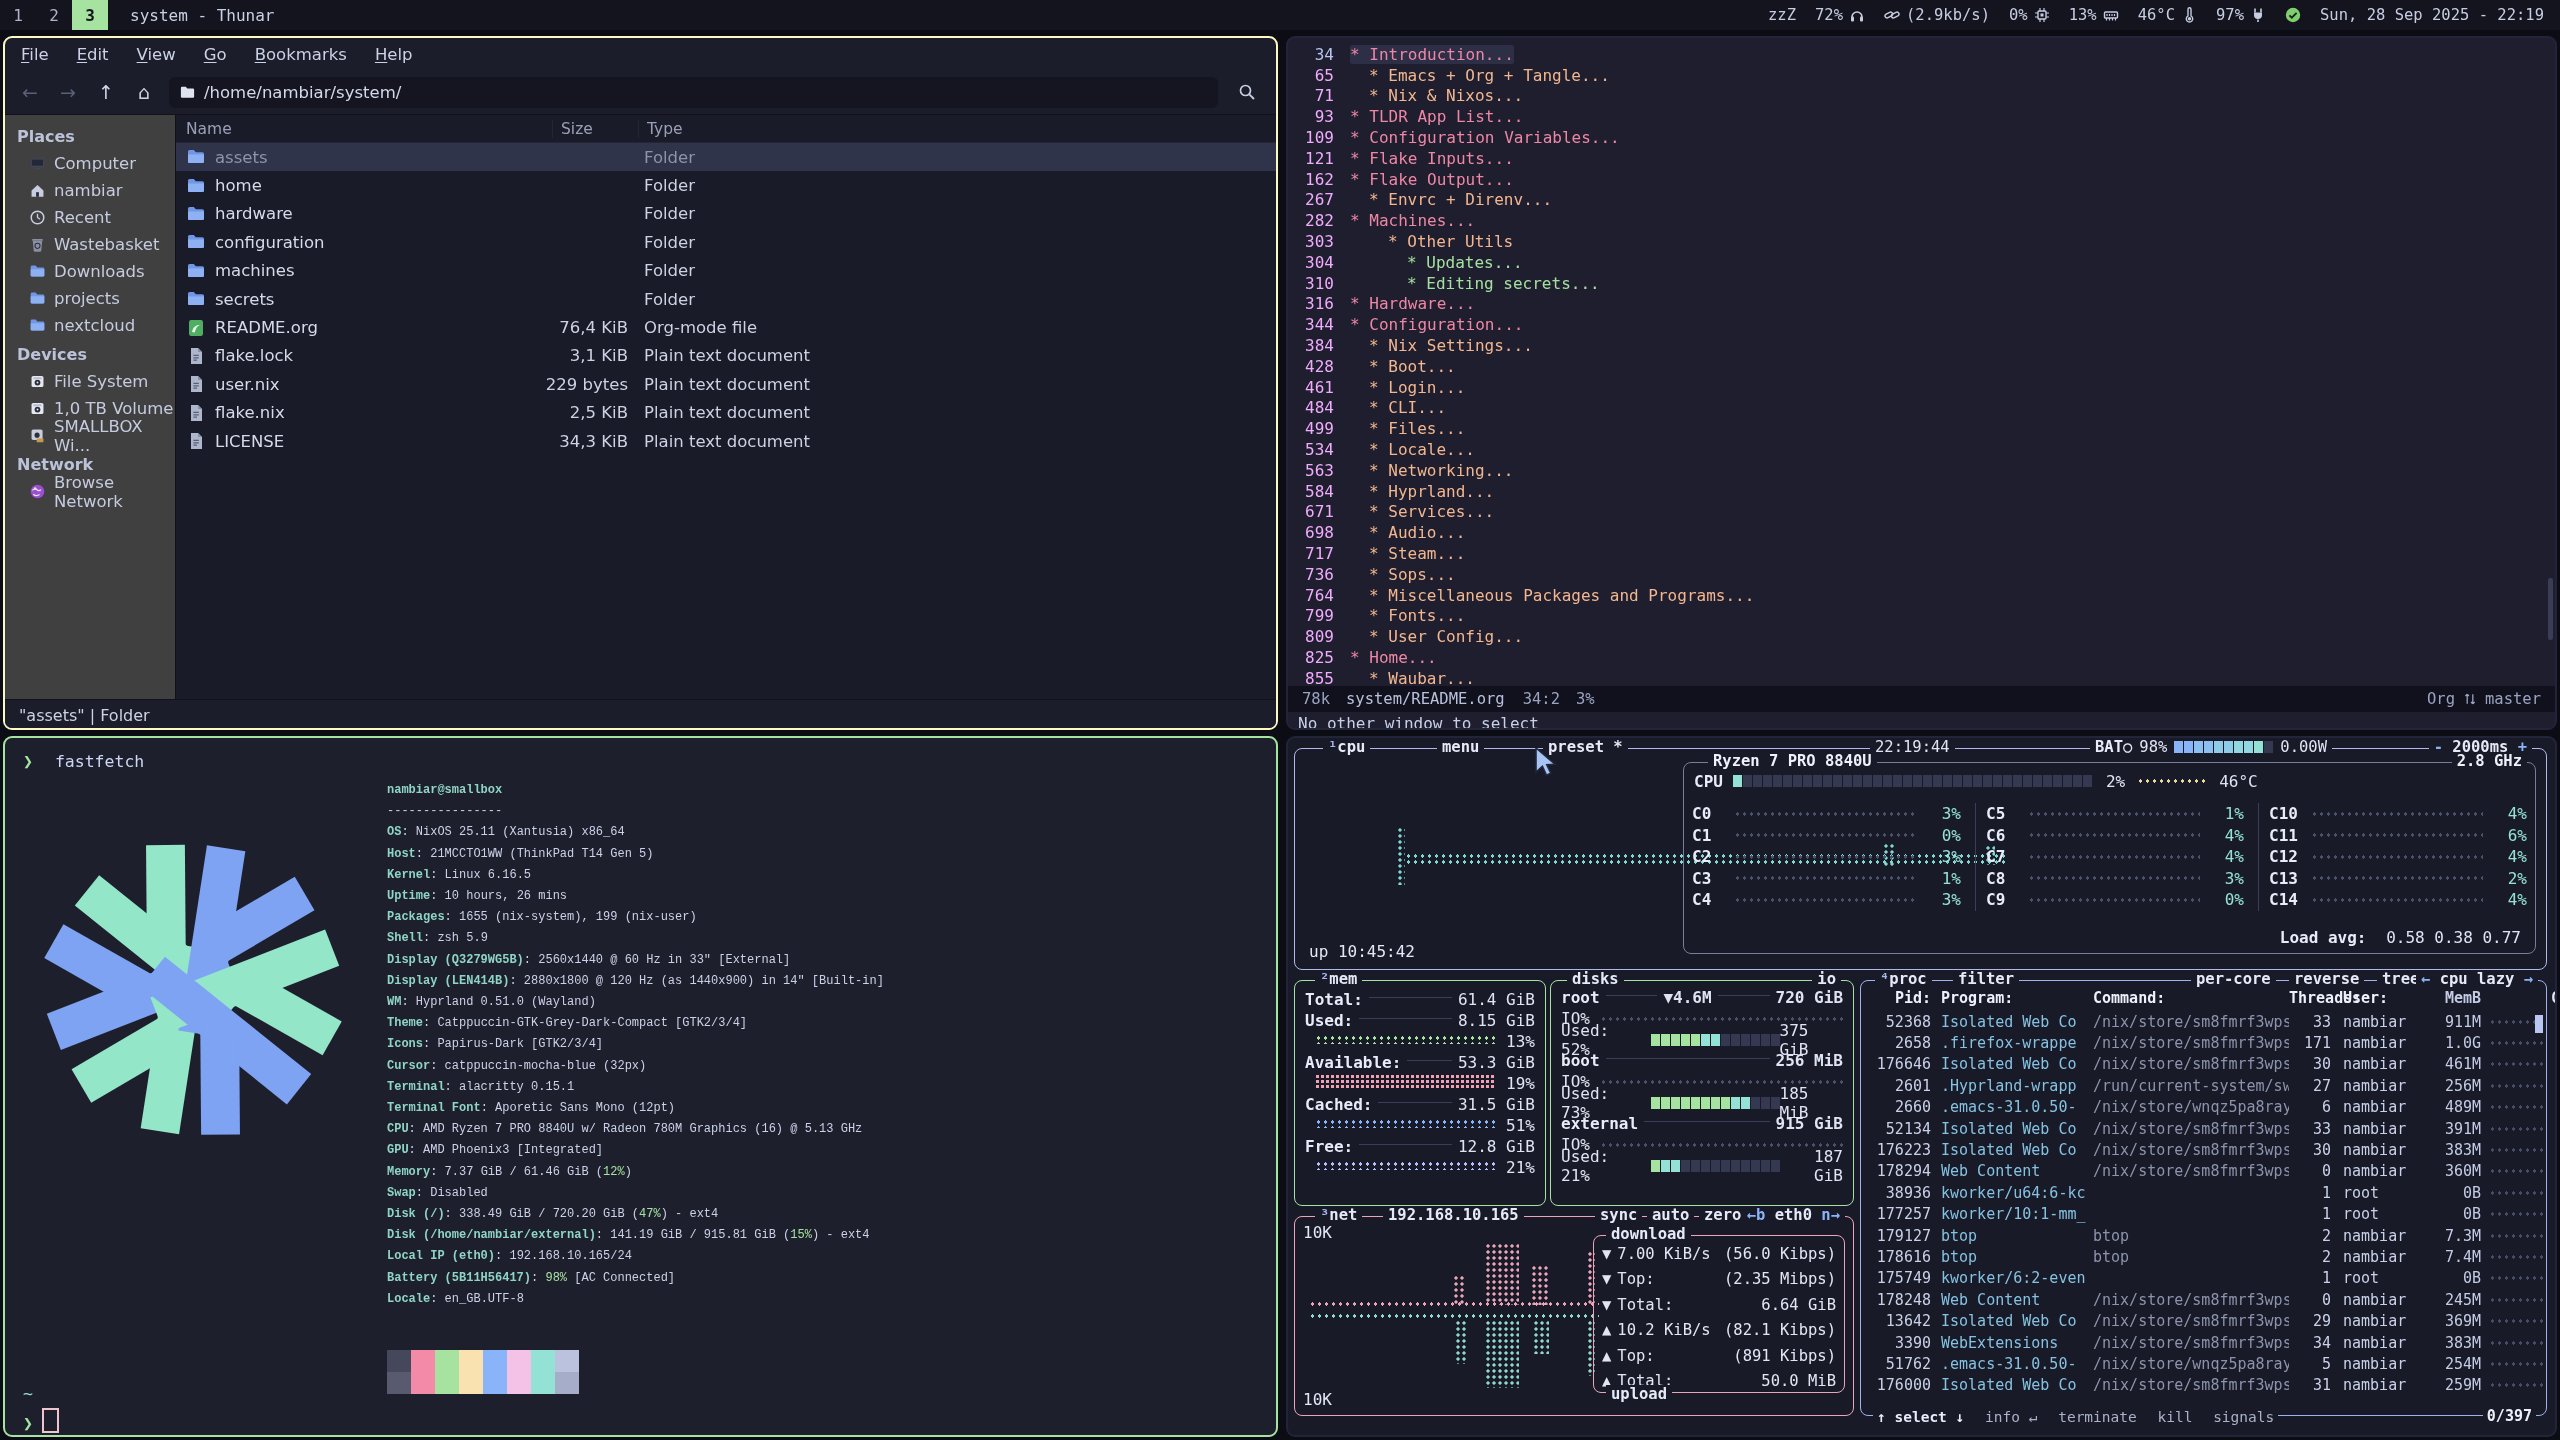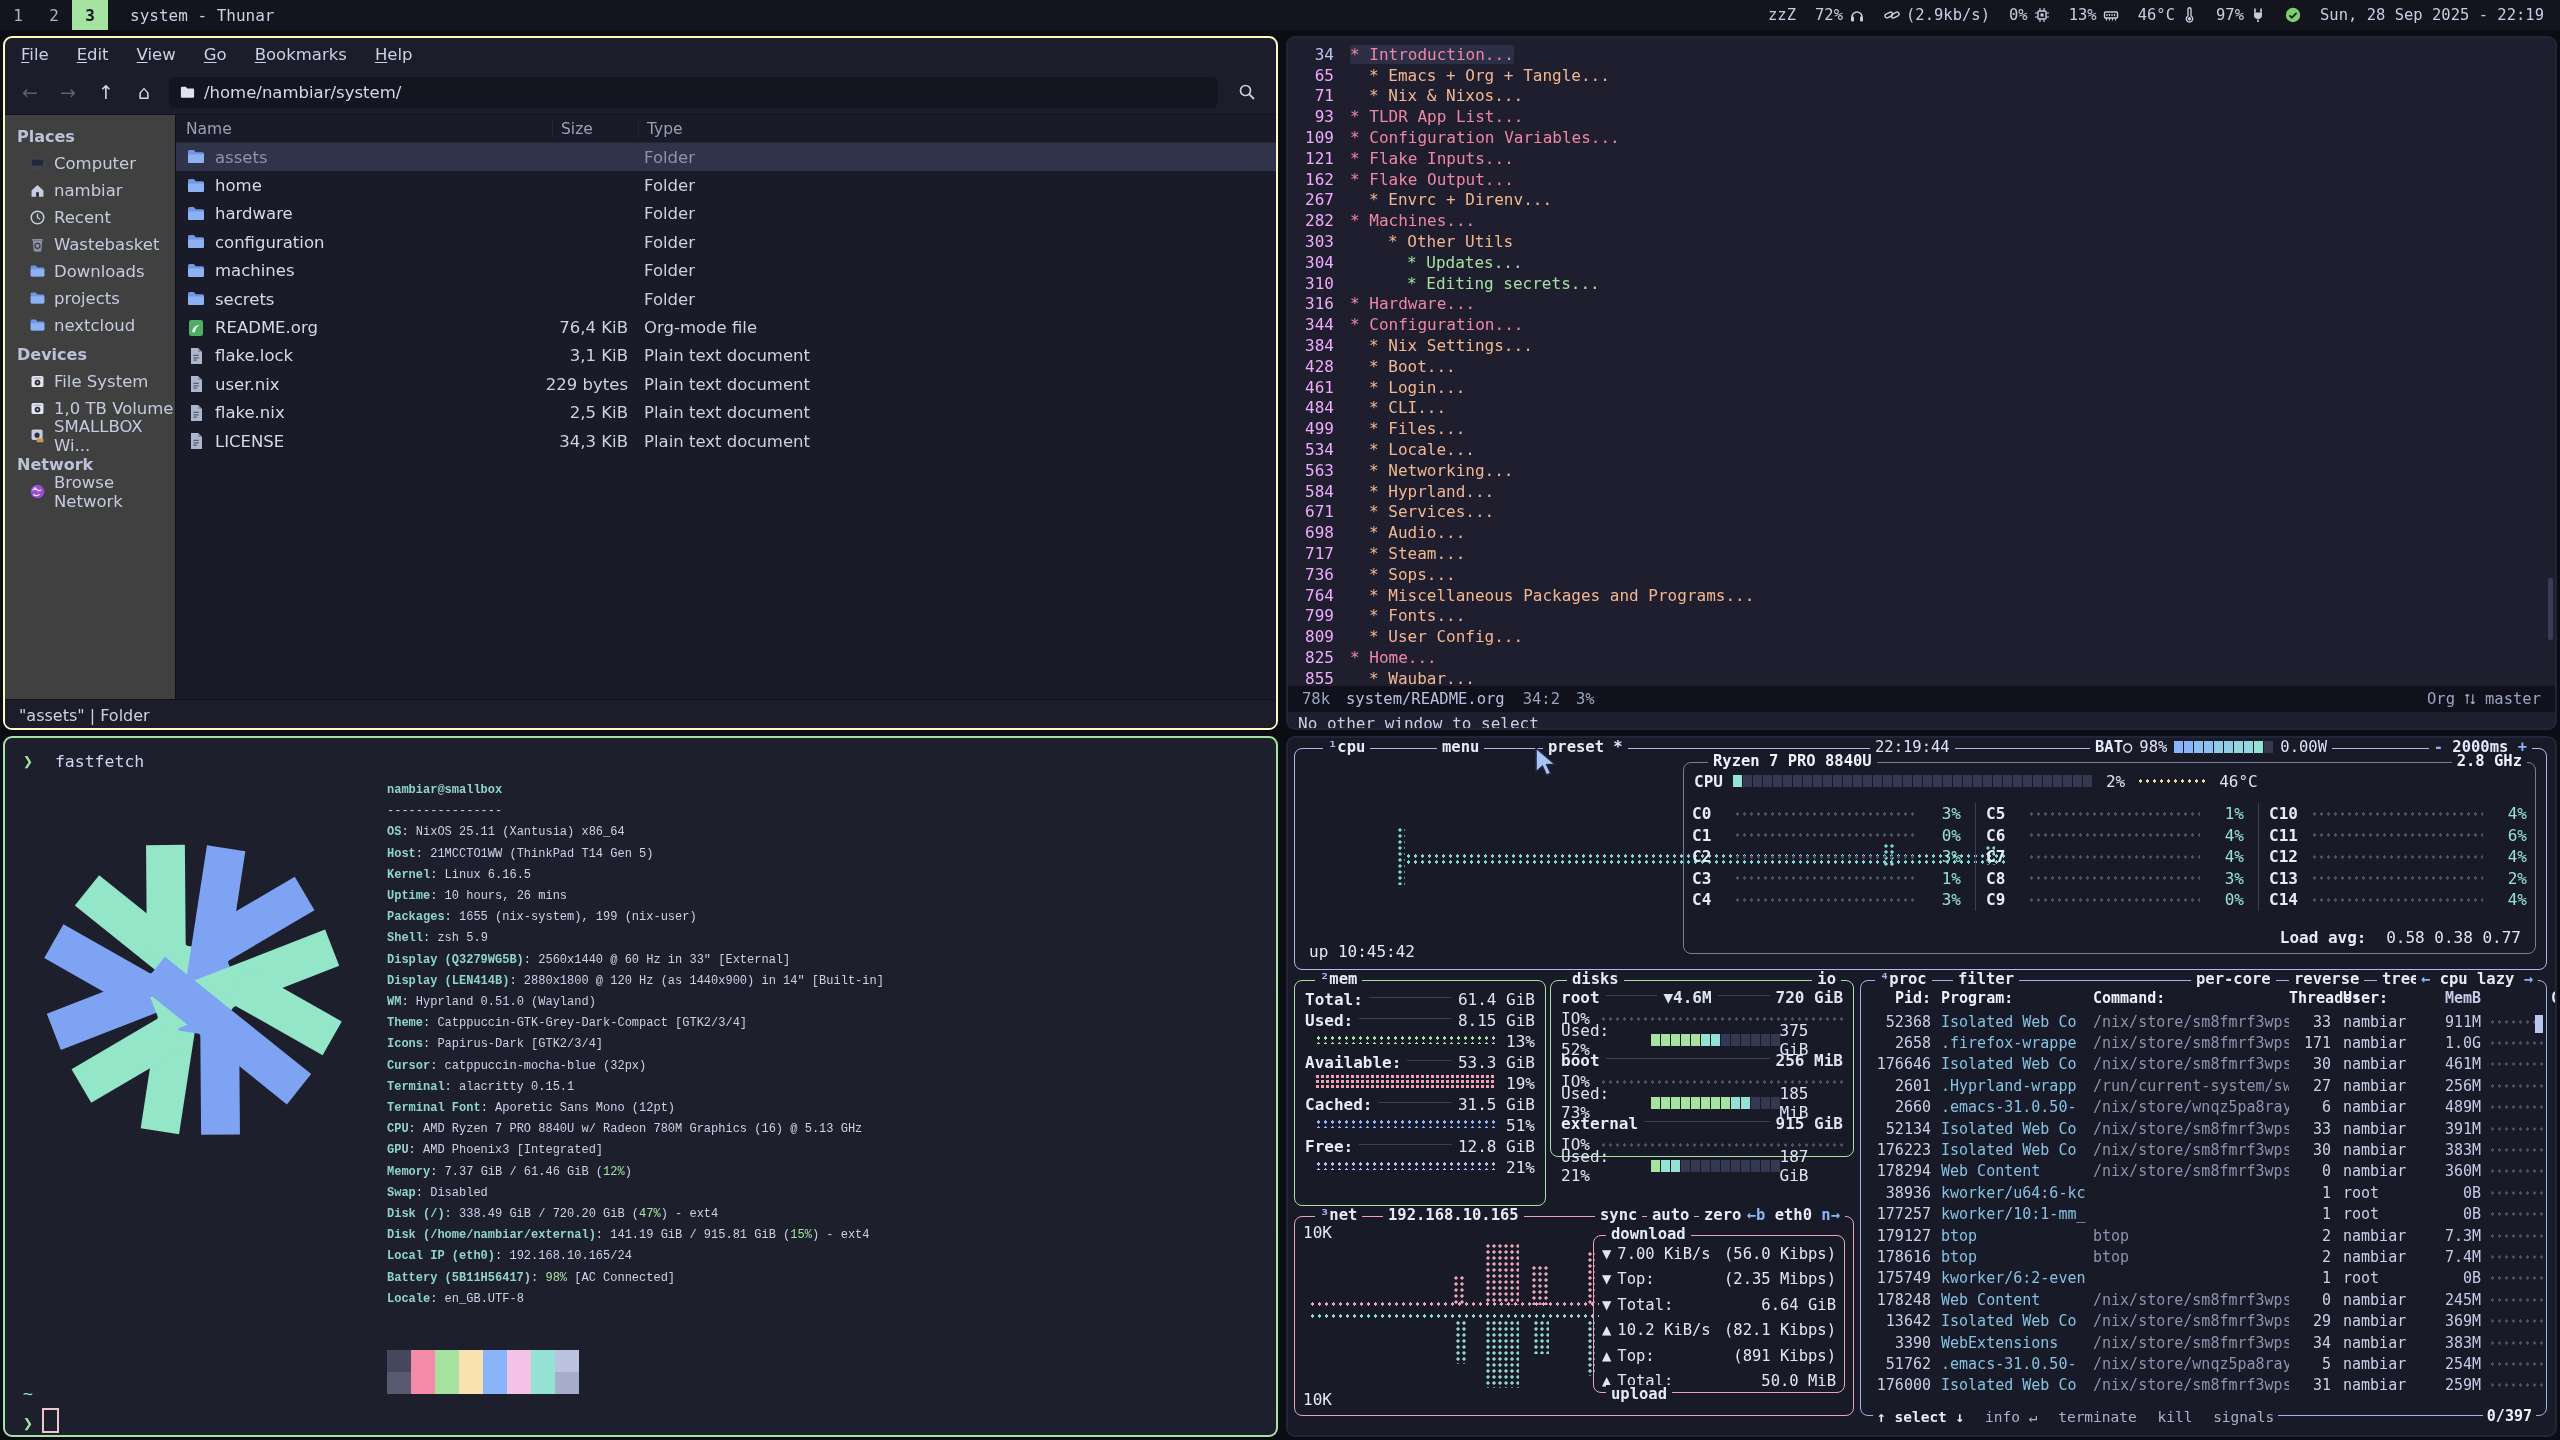--- a/index.html
+++ b/index.html
@@ -973,21 +973,21 @@
             <span class="leader"></span>
             <span class="bval">12.8 GiB</span>
           </div>
           <div class="memrow">
             <span class="dots memgraph" style="--c: #b4befe; flex: 1 1 0%;"></span>
             <span class="bval">21%</span>
           </div>
         </div>
     </div>
 
-    <div class="bbox" style="left:262px;top:242px;width:304px;height:177px;border-color:#a6e3a1;">
+    <div class="bbox" style="left:262px;top:242px;width:304px;height:226px;border-color:#a6e3a1;">
       <span class="btab" style="left:16px;">disks</span>
       <span class="btab" style="right:12px;">io</span>
       <div id="diskrows" style="padding-top:6px;">
           <div class="diskhead">
             <span>root</span>
             <span class="leader"></span>
             <span class="bval">▼4.6M</span>
             <span class="leader"></span>
             <span class="bval">720 GiB</span>
           </div>
@@ -1061,21 +1061,21 @@
               <i></i>
               <i></i>
               <i></i>
               <i></i>
               <i></i>
               <i></i>
               <i></i>
               <i></i>
               <i></i>
             </span>
-            <span class="bval" style="margin-left: auto;">187 GiB</span>
+            <span class="bval" style="margin-left: auto; text-align: right;">187 GiB</span>
           </div>
         </div>
     </div>
 
     <div class="bbox" style="left:6px;top:478px;width:560px;height:200px;border-color:#eda4b8;">
       <span class="btab" style="left:20px;"><span class="sup">³</span><span>net</span></span>
       <span class="btab" style="left:88px;">192.168.10.165</span>
       <span class="btab" style="left:300px;">sync</span>
       <span class="btab" style="left:352px;">auto</span>
       <span class="btab" style="left:404px;">zero</span>

